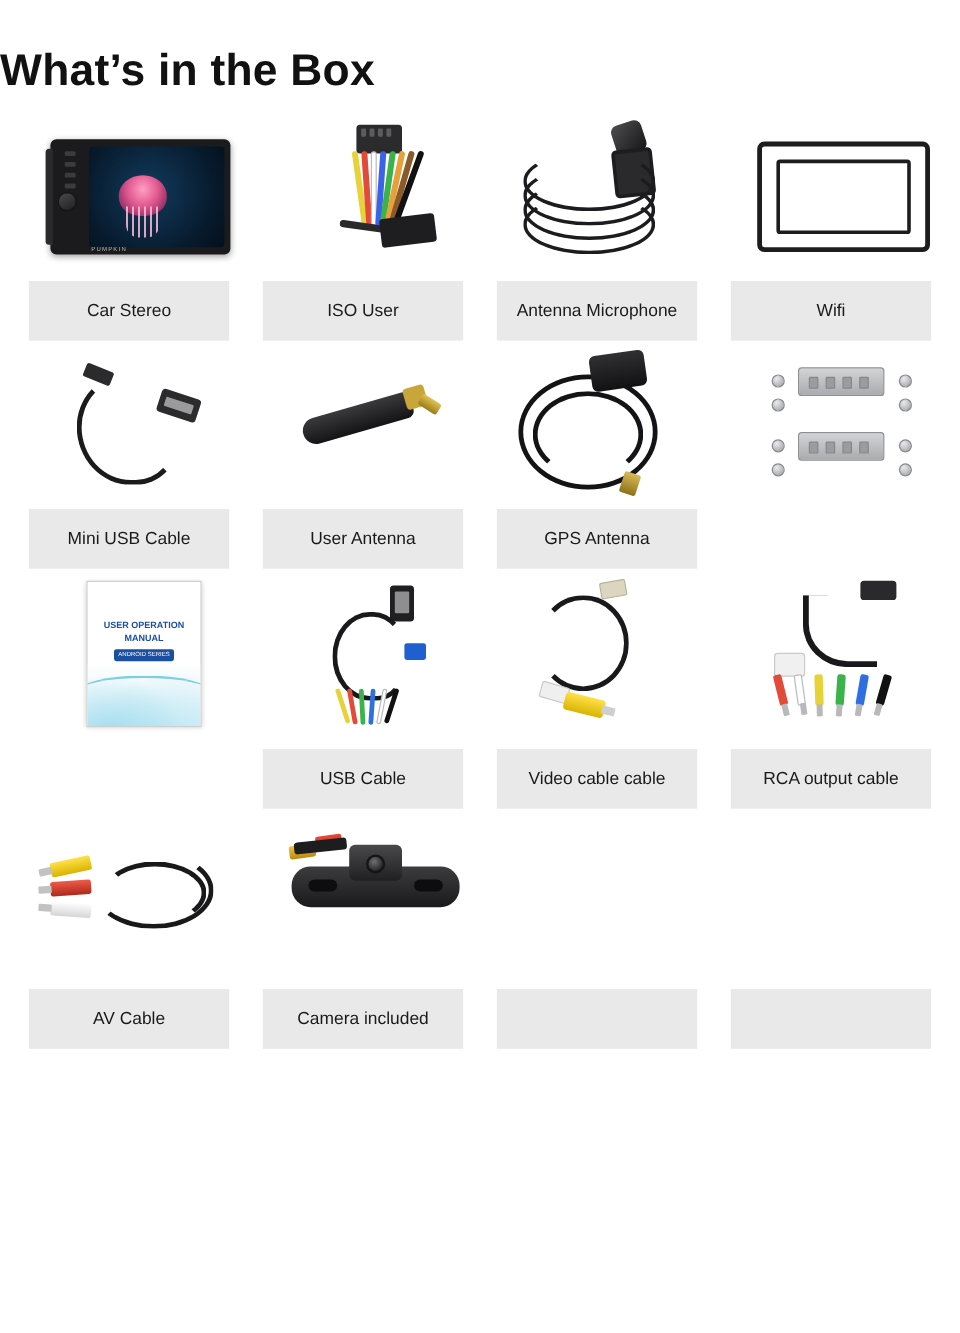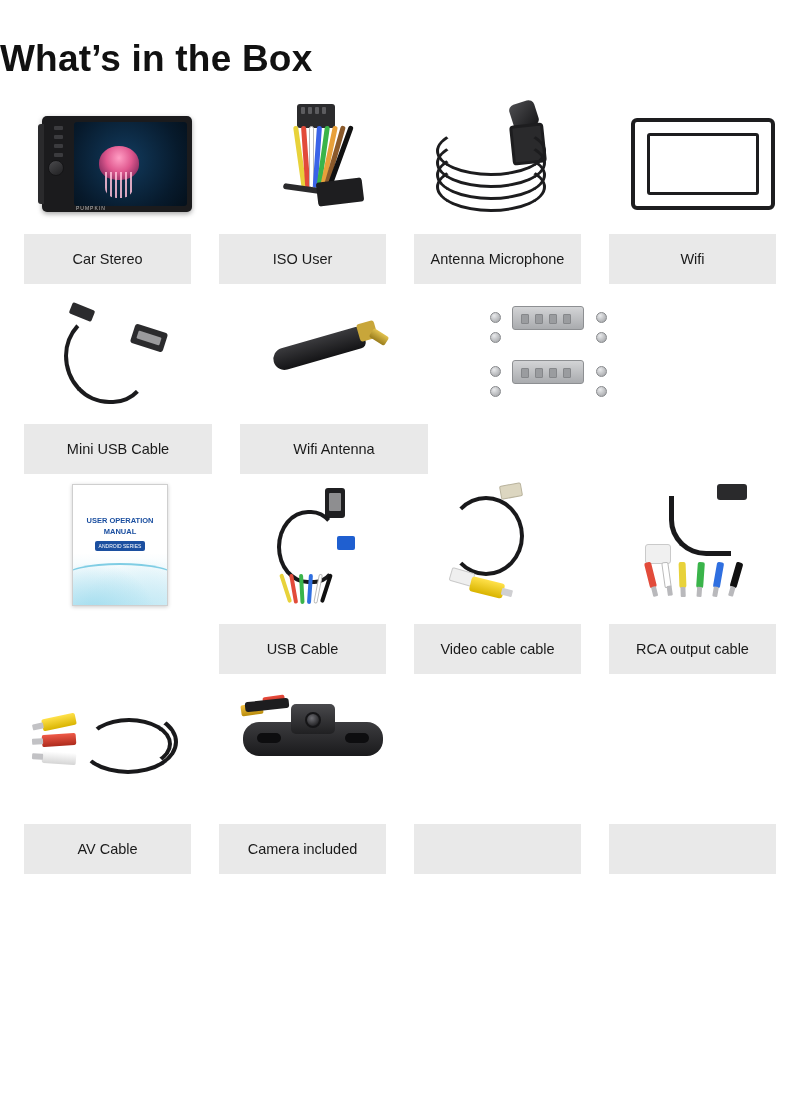--- a/index.html
+++ b/index.html
@@ -502,23 +502,34 @@
       </div>
 
       <div class="cell">
         <div class="imgbox">
           <div class="art">
             <div class="wifi-body"></div>
             <div class="wifi-hinge"></div>
             <div class="wifi-screw"></div>
           </div>
         </div>
-        <div class="labelbox">Wifi Antenna</div>
-      </div>
-
+        <div class="labelbox">User Antenna</div>
+      </div>
+
+      <div class="cell">
+        <div class="imgbox">
+          <div class="art">
+            <div class="gps-coil"></div>
+            <div class="gps-coil2"></div>
+            <div class="gps-puck"></div>
+            <div class="gps-conn"></div>
+          </div>
+        </div>
+        <div class="labelbox">GPS Antenna</div>
+      </div>
 
       <div class="cell">
         <div class="imgbox">
           <div class="art">
             <div class="bracket" style="left:56px; top:22px;">
               <i style="left:8px"></i>
                 <i style="left:22px"></i>
                 <i style="left:36px"></i>
                 <i style="left:50px"></i>
             </div>

